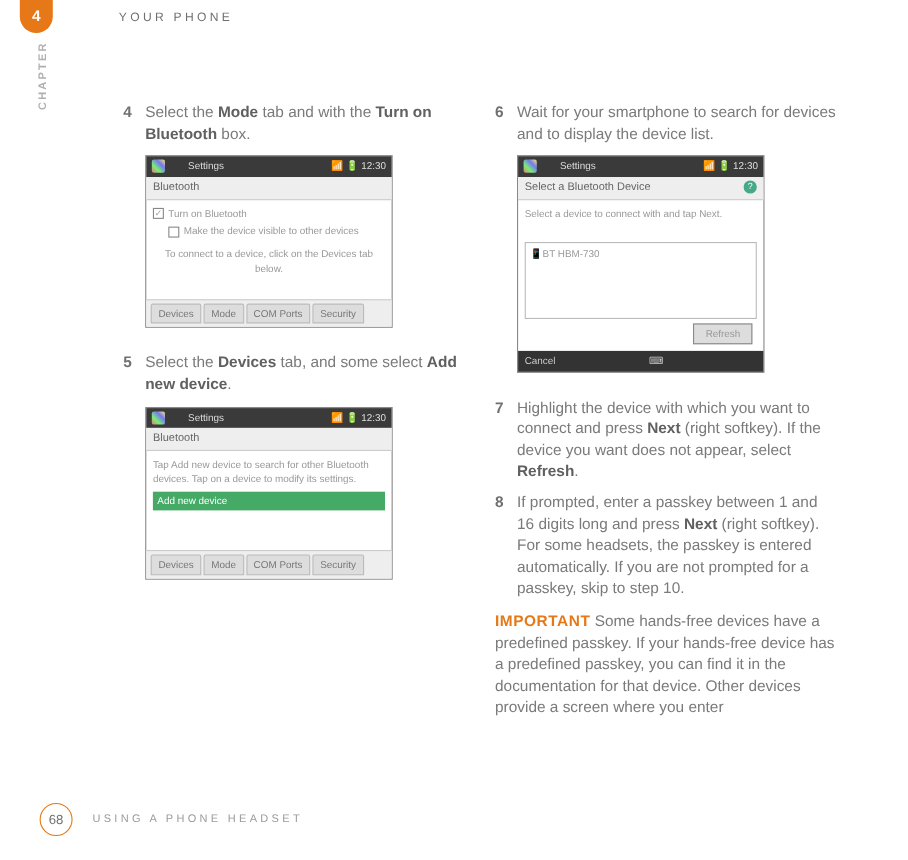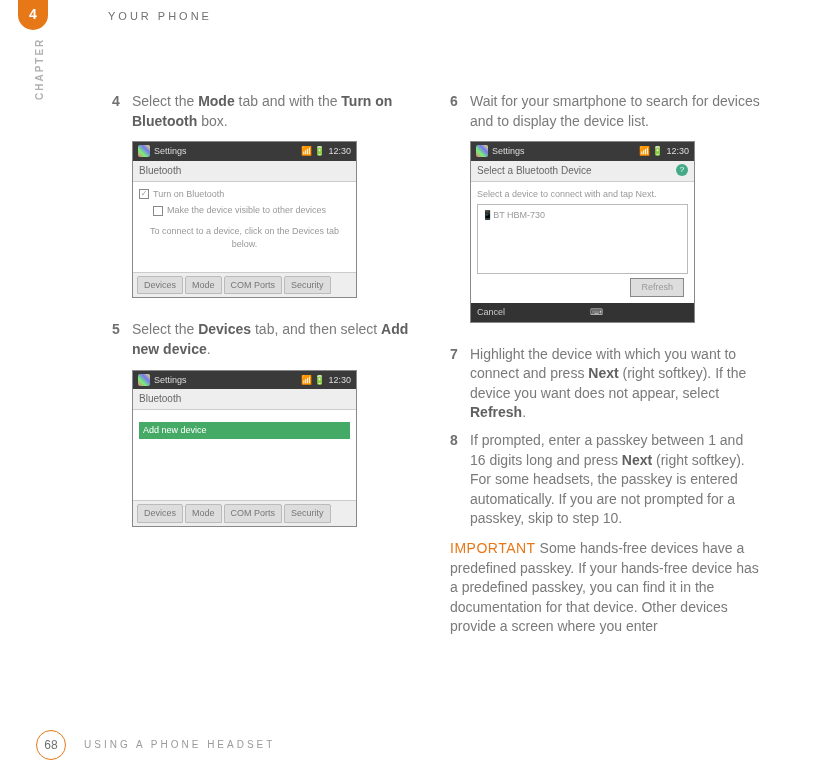--- a/index.html
+++ b/index.html
@@ -82,21 +82,21 @@
     }
     .scr-titlebar {
       background: #3a3a3a;
       color: #ddd;
       padding: 3px 5px;
       display: flex;
       align-items: center;
       justify-content: space-between;
       font-size: 9px;
     }
-    .scr-titlebar .left { display:flex; align-items:center; gap:4px;}
+    .scr-titlebar .left { display:flex; align-items:center; gap:21px;}
     .scr-titlebar .winlogo { width:12px; height:12px; background: linear-gradient(45deg,#e77,#7e7,#77e,#ee7); border-radius:2px;}
     .scr-subhead {
       background: #eee;
       padding: 3px 6px;
       font-size: 10px;
       color: #666;
       border-bottom: 1px solid #ccc;
     }
     .scr-body {
       padding: 6px;
@@ -112,31 +112,31 @@
       padding: 3px 4px;
       display: flex;
       gap: 2px;
       font-size: 9px;
       border-top: 1px solid #ccc;
     }
     .scr-tabs .tab { padding: 2px 6px; border:1px solid #bbb; background:#ddd; color:#777; border-radius:2px 2px 0 0;}
     .scr-listarea {
       border: 1px solid #bbb;
       height: 70px;
-      margin-top: 4px;
+      margin-top: 20px;
       padding: 4px;
     }
     .scr-btn-row { display:flex; justify-content:flex-end; padding:4px;}
     .scr-btn { border:1px solid #888; background:#ddd; padding:2px 10px; font-size:9px;}
     .scr-softkeys { background:#333; color:#ccc; padding:3px 6px; display:flex; justify-content:space-between; font-size:9px;}
     .scr-selected-item { background:#4a6; color:#fff; padding:2px 4px; font-size:9px;}
     .scr-info-icon { float:right; width:12px;height:12px;border-radius:50%; background:#4a8; color:#fff; display:inline-flex;align-items:center;justify-content:center;font-size:8px;}
     .important-label {
       color: #e67817;
-      font-weight: normal;
+      font-weight: bold;
       letter-spacing: 0.5px;
     }
     .important-block {
       margin-top: 10px;
       color: #7a7a7a;
     }
     .footer {
       position: absolute;
       bottom: 22px;
       left: 36px;
@@ -203,34 +203,35 @@
         <span class="tab">Devices</span>
         <span class="tab">Mode</span>
         <span class="tab">COM Ports</span>
         <span class="tab">Security</span>
       </div>
     </div>
 
     <div class="step">
       <div class="step-num">5</div>
       <div class="step-text">
-        <span>Select the </span><b>Devices</b><span> tab, and then select </span><b>Add new device</b><span>.</span>
+        <span>Select the </span><b>Devices</b><span> tab, and some select </span><b>Add new device</b><span>.</span>
       </div>
     </div>
 
     <div class="screenshot">
       <div class="scr-titlebar">
         <span class="left">
             <span class="winlogo"></span>
             <span>Settings</span>
           </span>
         <span>📶 🔋 <span>12:30</span></span>
       </div>
       <div class="scr-subhead">Bluetooth</div>
       <div class="scr-body">
+        <div>Tap Add new device to search for other Bluetooth devices. Tap on a device to modify its settings.</div>
         <div class="scr-selected-item" style="margin-top:6px;">Add new device</div>
       </div>
       <div class="scr-tabs">
         <span class="tab">Devices</span>
         <span class="tab">Mode</span>
         <span class="tab">COM Ports</span>
         <span class="tab">Security</span>
       </div>
     </div>
 

